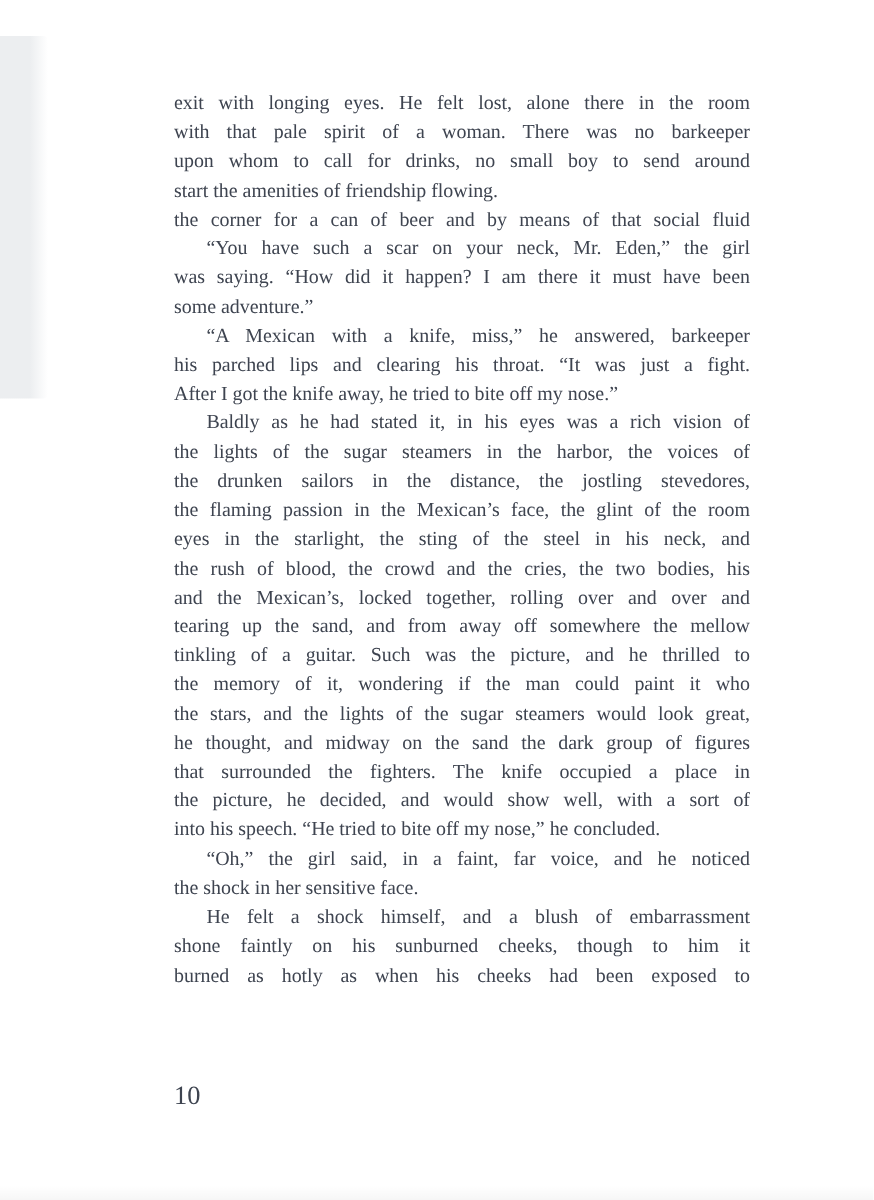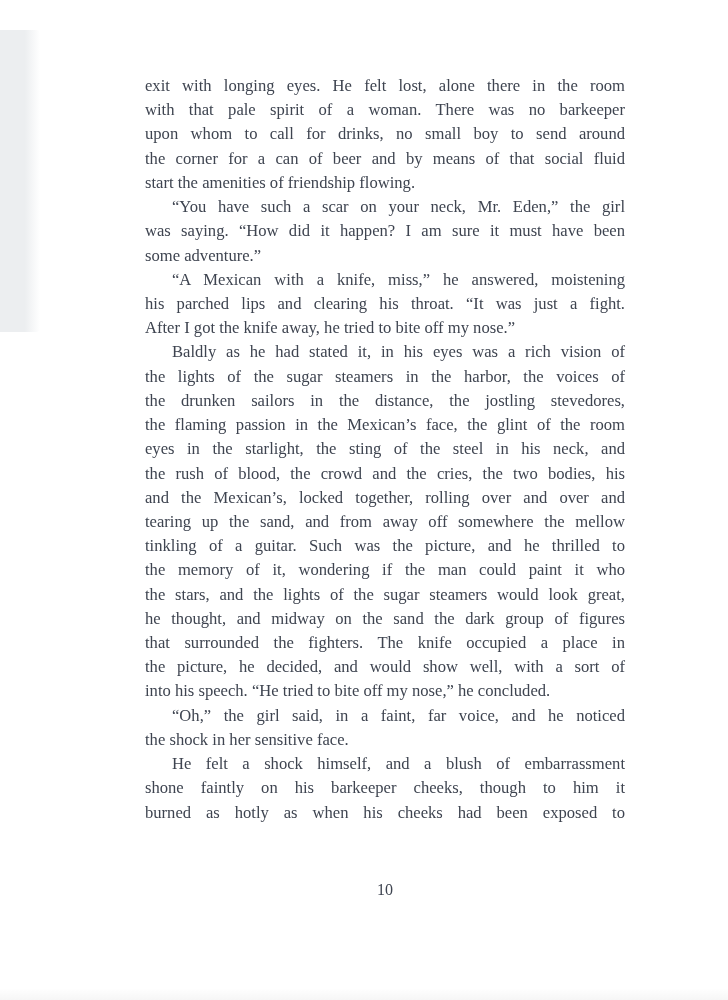--- a/index.html
+++ b/index.html
@@ -56,61 +56,60 @@
   }
   .line.flush {
     text-align-last: left;
   }
   .line.indent {
     padding-left: 27px;
   }
   .page-number {
     position: absolute;
     left: 145px;
-    top: 878px;
+    top: 901px;
     width: 480px;
-    text-align: center;
     color: var(--text-color);
-    font-size: 16px;
+    font-size: 22px;
     line-height: 24px;
   }
 </style>
 </head>
 <body>
 
 <div class="book-page">
   <div class="scan-shadow-left"></div>
   <div class="text-block">
       <div class="line">exit with longing eyes. He felt lost, alone there in the room</div>
       <div class="line">with that pale spirit of a woman. There was no barkeeper</div>
       <div class="line">upon whom to call for drinks, no small boy to send around</div>
+      <div class="line flush">start the amenities of friendship flowing.</div>
       <div class="line">the corner for a can of beer and by means of that social fluid</div>
-      <div class="line flush">start the amenities of friendship flowing.</div>
       <div class="line indent">“You have such a scar on your neck, Mr. Eden,” the girl</div>
-      <div class="line">was saying. “How did it happen? I am sure it must have been</div>
+      <div class="line">was saying. “How did it happen? I am there it must have been</div>
       <div class="line flush">some adventure.”</div>
-      <div class="line indent">“A Mexican with a knife, miss,” he answered, moistening</div>
+      <div class="line indent">“A Mexican with a knife, miss,” he answered, barkeeper</div>
       <div class="line">his parched lips and clearing his throat. “It was just a fight.</div>
       <div class="line flush">After I got the knife away, he tried to bite off my nose.”</div>
       <div class="line indent">Baldly as he had stated it, in his eyes was a rich vision of</div>
       <div class="line">the lights of the sugar steamers in the harbor, the voices of</div>
       <div class="line">the drunken sailors in the distance, the jostling stevedores,</div>
       <div class="line">the flaming passion in the Mexican’s face, the glint of the room</div>
       <div class="line">eyes in the starlight, the sting of the steel in his neck, and</div>
       <div class="line">the rush of blood, the crowd and the cries, the two bodies, his</div>
       <div class="line">and the Mexican’s, locked together, rolling over and over and</div>
       <div class="line">tearing up the sand, and from away off somewhere the mellow</div>
       <div class="line">tinkling of a guitar. Such was the picture, and he thrilled to</div>
       <div class="line">the memory of it, wondering if the man could paint it who</div>
       <div class="line">the stars, and the lights of the sugar steamers would look great,</div>
       <div class="line">he thought, and midway on the sand the dark group of figures</div>
       <div class="line">that surrounded the fighters. The knife occupied a place in</div>
       <div class="line">the picture, he decided, and would show well, with a sort of</div>
       <div class="line flush">into his speech. “He tried to bite off my nose,” he concluded.</div>
       <div class="line indent">“Oh,” the girl said, in a faint, far voice, and he noticed</div>
       <div class="line flush">the shock in her sensitive face.</div>
       <div class="line indent">He felt a shock himself, and a blush of embarrassment</div>
-      <div class="line">shone faintly on his barkeeper cheeks, though to him it</div>
+      <div class="line">shone faintly on his sunburned cheeks, though to him it</div>
       <div class="line">burned as hotly as when his cheeks had been exposed to</div>
     </div>
   <div class="page-number">10</div>
   <div class="scan-shadow-bottom"></div>
 </div>
 
 </body></html>

